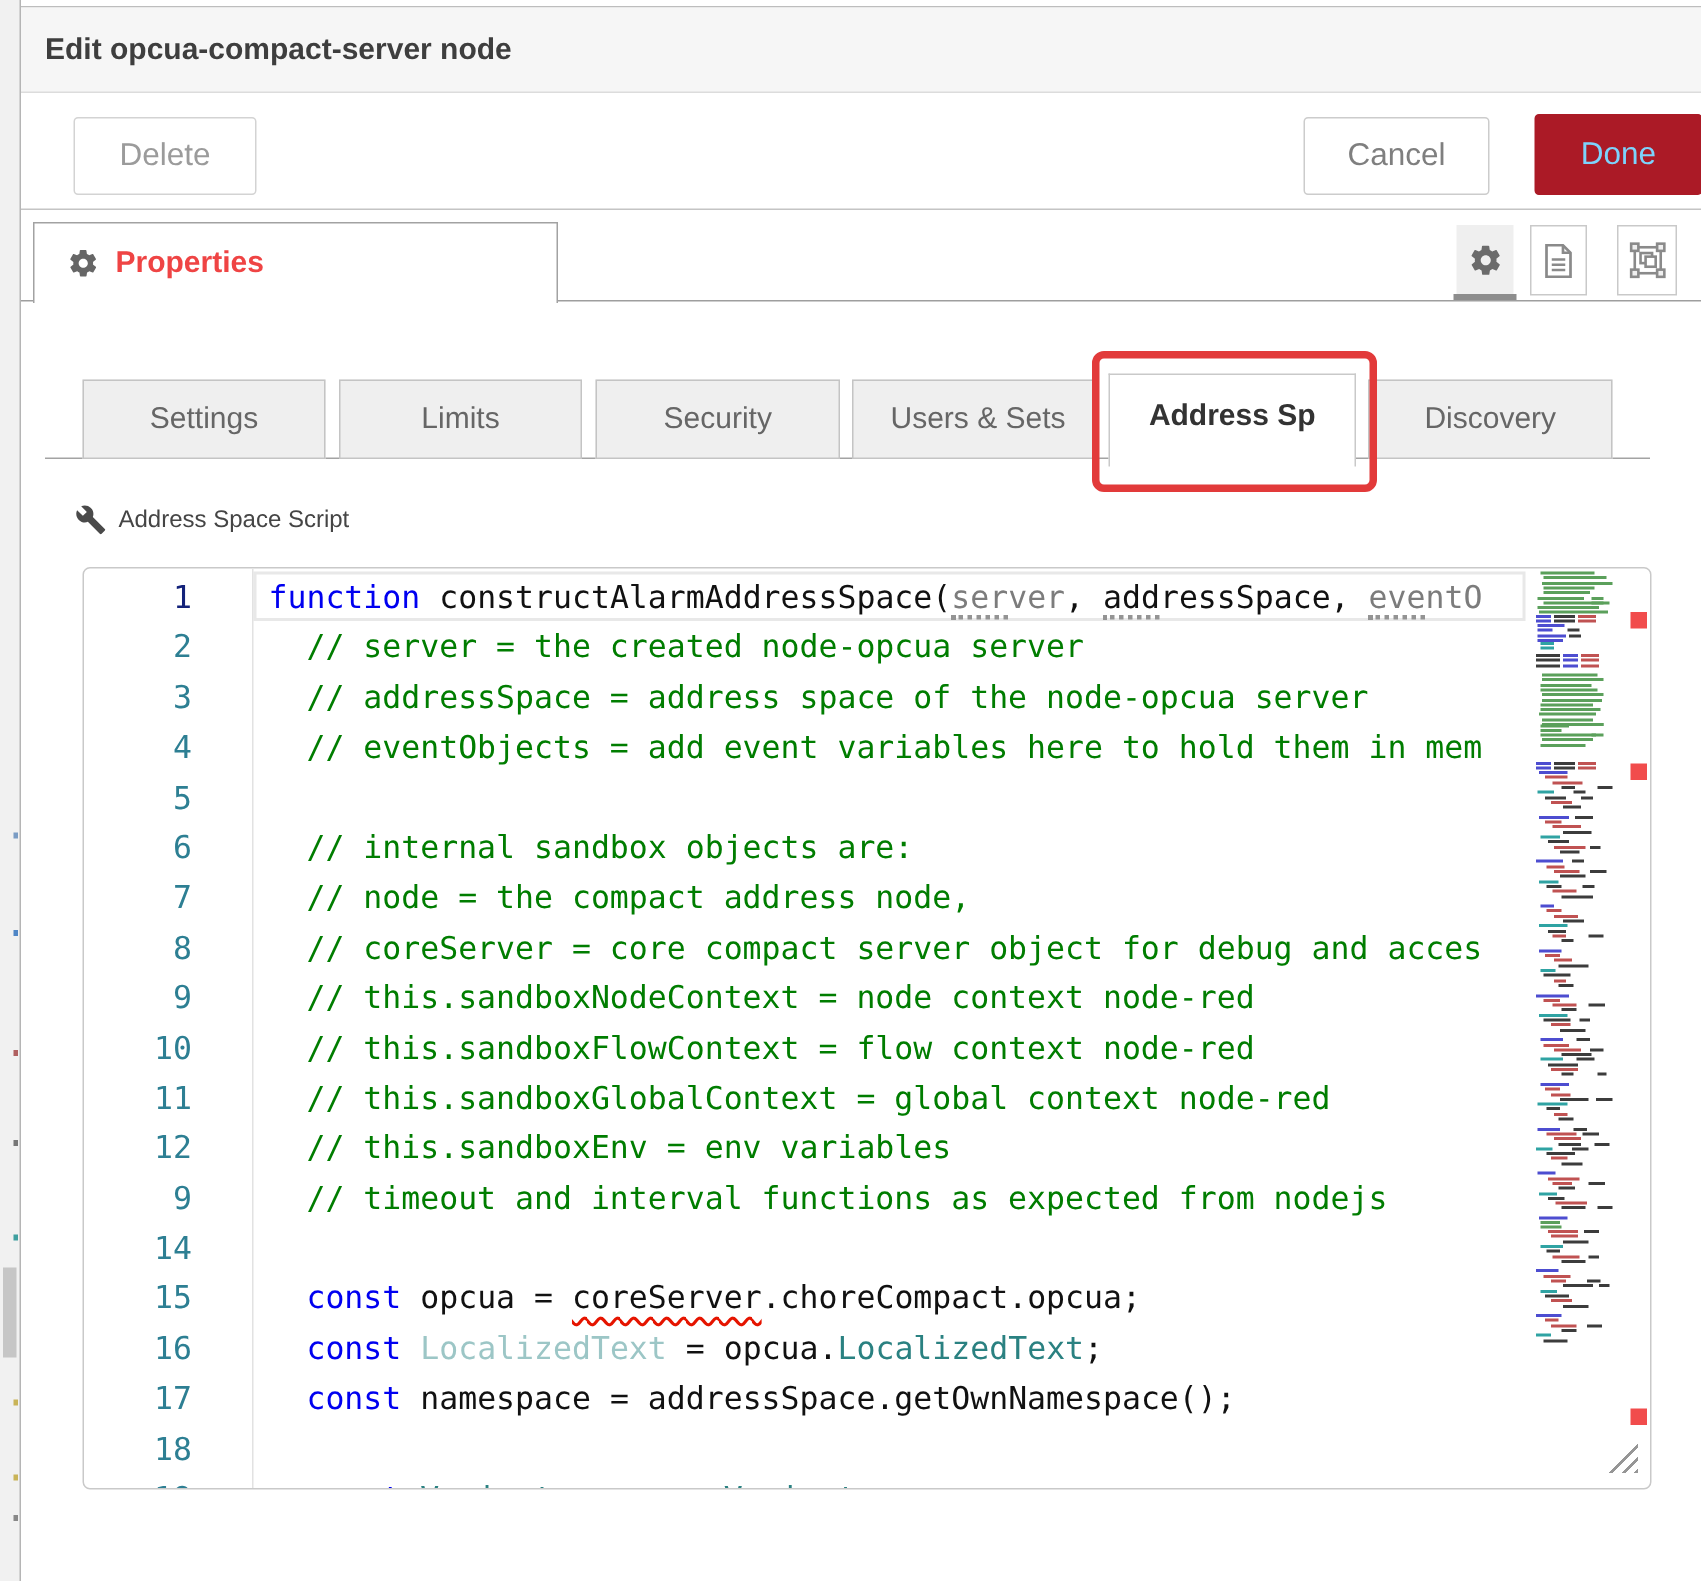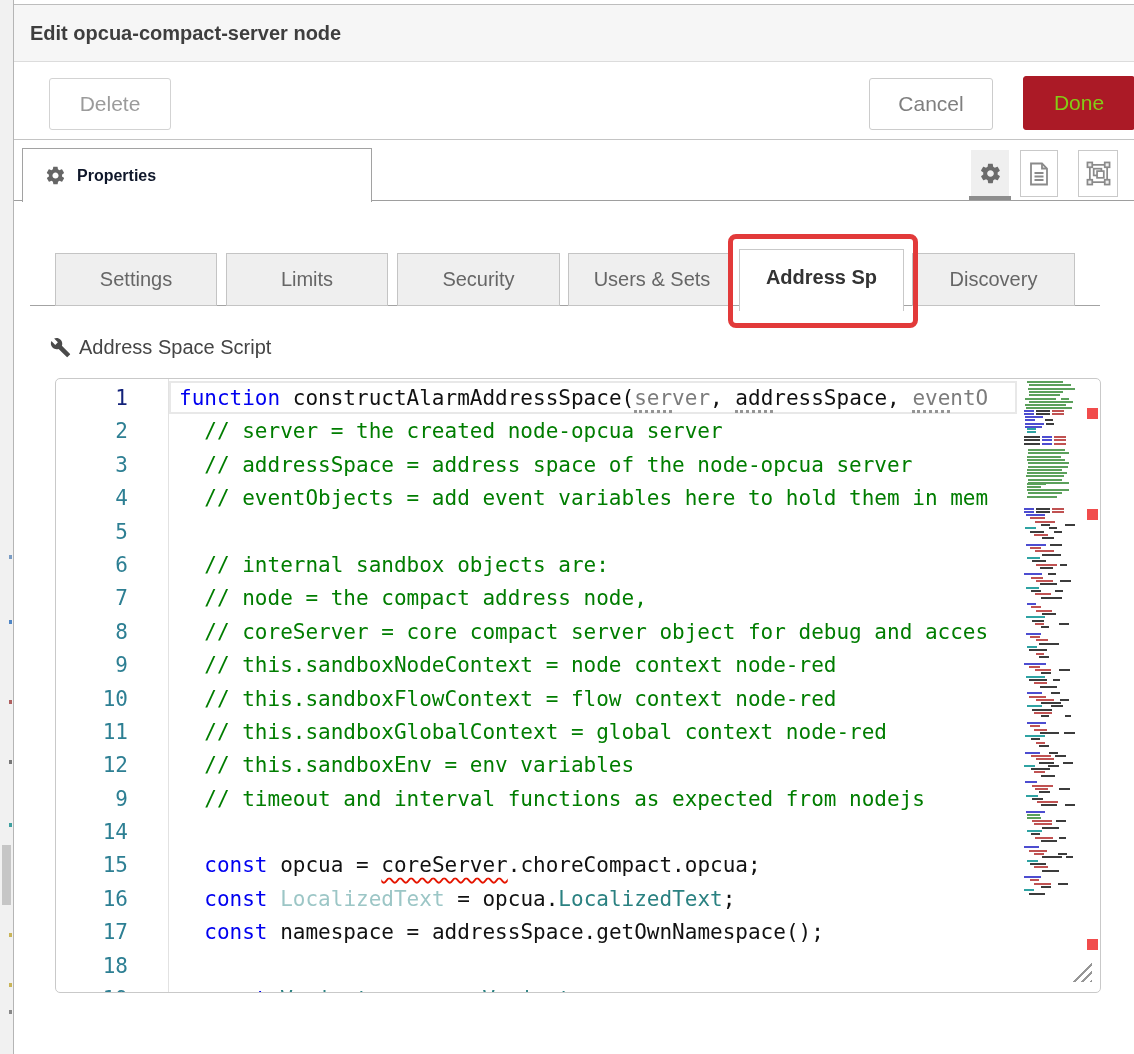--- a/index.html
+++ b/index.html
@@ -18,28 +18,28 @@
   .dialog { position:absolute; left:14px; top:0; width:1120px; height:1054px; background:#fff; }
   .dialog-topline { position:absolute; left:0; top:4px; width:1120px; height:1px; background:#bdbdbd; }
 
   .tray-header { position:absolute; left:0; top:5px; width:1120px; height:57px; background:#f6f6f6; border-bottom:1px solid #dcdcdc; }
   .tray-title { position:absolute; left:16px; top:0; height:57px; line-height:57px; font-size:20px; font-weight:bold; color:#3e3e3e; }
 
   .toolbar { position:absolute; left:0; top:63px; width:1120px; height:77px; background:#fff; border-bottom:1px solid #c4c4c4; }
   .btn { position:absolute; top:15px; height:52px; border-radius:3px; font-size:21px; text-align:center; cursor:pointer; font-family:"Liberation Sans", sans-serif;margin-left:23px; }
   .btn-delete { left:12px; width:122px; background:#fff; border:1px solid #d3d3d3; color:#9b9b9b; }
   .btn-cancel { left:832px; width:124px; background:#fff; border:1px solid #cccccc; color:#7f7f7f; }
-  .btn-done { left:986px; top:13px; width:112px; height:54px; background:#ab1a26; border:1px solid #ab1a26; color:#84cc16; }
+  .btn-done { left:986px; top:13px; width:112px; height:54px; background:#ab1a26; border:1px solid #ab1a26; color:#7dd3fc; }
 
   
   .props-row { position:absolute; left:0; top:140px; width:1120px; height:62px; background:#fff; }
   .props-row-bottomline { position:absolute; left:0; top:60px; width:1120px; height:1px; background:#9e9e9e; }
   .props-tab { position:absolute; left:8px; top:8px; width:350px; height:54px; background:#fff;
      border:1px solid #a2a2a2; border-bottom:none; z-index:2; display:flex; align-items:center; gap:11px; padding-left:22px; }
-  .props-tab-label { font-size:16px; font-weight:bold; color:#0f172a; }
+  .props-tab-label { font-size:20px; font-weight:bold; color:#ef4444; }
   .icon-btn { position:absolute; top:10px; width:38px; height:47px; display:flex; align-items:center; justify-content:center; cursor:pointer; }
   .icon-btn.selected { background:#efefef; }
   .icon-btn.bordered { background:#fff; border:1px solid #c9c9c9; }
   .icon-btn-1 { left:957px; }
   .icon-btn-2 { left:1006px; width:38px; }
   .icon-btn-3 { left:1064px; width:40px; }
   .icon-underline { position:absolute; left:955px; top:56px; width:42px; height:4px; background:#8d8d8d; }
   .svgicon { display:block; }
 
   
@@ -54,21 +54,21 @@
   .ftab-2 { left:383px; width:163px; }
   .ftab-3 { left:554px; width:162px; padding-left:6px; }
   .ftab-4 { left:725px; top:47px; width:165px; height:62px; background:#fff; border-bottom:none; border-color:#c9c9c9;
             font-weight:bold; color:#333; line-height:55px; z-index:3; }
   .ftab-5 { left:898px; width:163px; }
 
   .annotation-box { position:absolute; left:714px; top:32px; width:190px; height:94px; border:5px solid #e23a3a; border-radius:8px; z-index:6; pointer-events:none; }
 
   
   .section-label { position:absolute; left:36px; top:134px; display:flex; align-items:center; gap:8px; }
-  .section-label span { font-size:20px; color:#454545; }
+  .section-label span { font-size:16px; color:#454545; }
 
   
   .editor { position:absolute; left:41px; top:176px; width:1046px; height:615px; background:#fff;
      border:1px solid #c9c9c9; border-radius:5px; overflow:hidden;
      font-family:"DejaVu Sans Mono", monospace; font-size:21px; }
   .gutter { position:absolute; left:0; top:3px; width:112px; }
   .ln { height:33.4px; line-height:33.4px; text-align:right; padding-right:40px; color:var(--line-number,#2d7f93); }
   .ln.active { color:var(--line-number-active,#13227a); }
   .gutter-sep { position:absolute; left:112px; top:0; width:1px; height:615px; background:#e2e2e2; }
   .current-line { position:absolute; left:113px; top:2px; width:848px; height:33px; border:2px solid #e8e8e8; }

